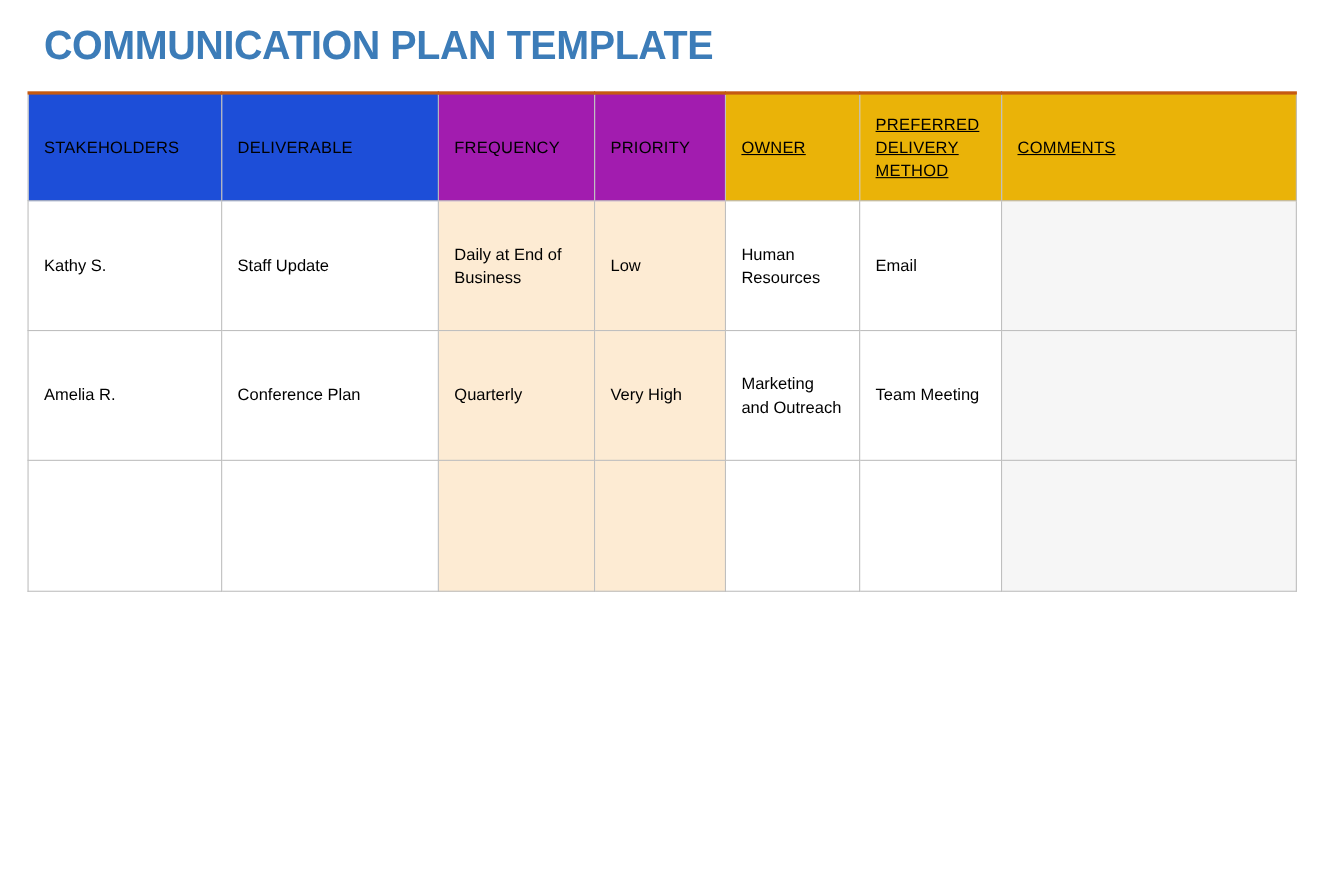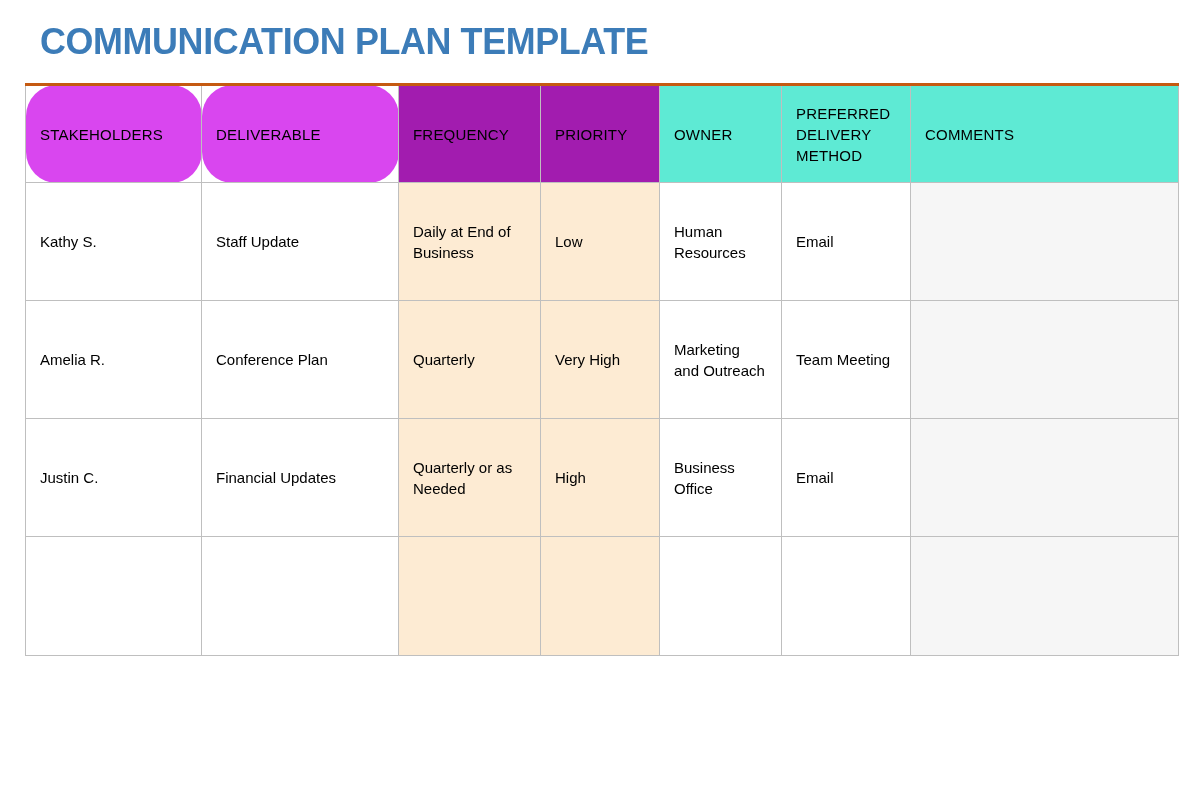--- a/index.html
+++ b/index.html
@@ -62,23 +62,23 @@
     font-size: 15px;
     color: #000000;
     line-height: 21px;
     word-wrap: break-word;
   }
   thead th {
     height: 96px;
     font-size: 15.5px;
     letter-spacing: 0.2px;
   }
-  th.h-orange { background: #d946ef; border-radius: 31px; }
+  th.h-orange { background: #1d4ed8; }
   th.h-amber  { background: #a21caf; }
-  th.h-gray   { background: #5eead4; }
+  th.h-gray   { background: #eab308; text-decoration: underline; }
 
   tbody td { height: 117px; }
   td.d-plain  { background: #ffffff; }
   td.d-peach  { background: #fdebd3; }
   td.d-gray   { background: #f6f6f6; }
 
   tbody tr.empty-row td { height: 118px; }
 </style>
 </head>
 <body>
@@ -121,29 +121,20 @@
         </tr>
         <tr>
           <td class="d-plain">Amelia R.</td>
           <td class="d-plain">Conference Plan</td>
           <td class="d-peach">Quarterly</td>
           <td class="d-peach">Very High</td>
           <td class="d-plain">Marketing and Outreach</td>
           <td class="d-plain">Team Meeting</td>
           <td class="d-gray"></td>
         </tr>
-        <tr>
-          <td class="d-plain">Justin C.</td>
-          <td class="d-plain">Financial Updates</td>
-          <td class="d-peach">Quarterly or as Needed</td>
-          <td class="d-peach">High</td>
-          <td class="d-plain">Business Office</td>
-          <td class="d-plain">Email</td>
-          <td class="d-gray"></td>
-        </tr>
         <tr class="empty-row">
           <td class="d-plain"></td>
           <td class="d-plain"></td>
           <td class="d-peach"></td>
           <td class="d-peach"></td>
           <td class="d-plain"></td>
           <td class="d-plain"></td>
           <td class="d-gray"></td>
         </tr>
       </tbody>

